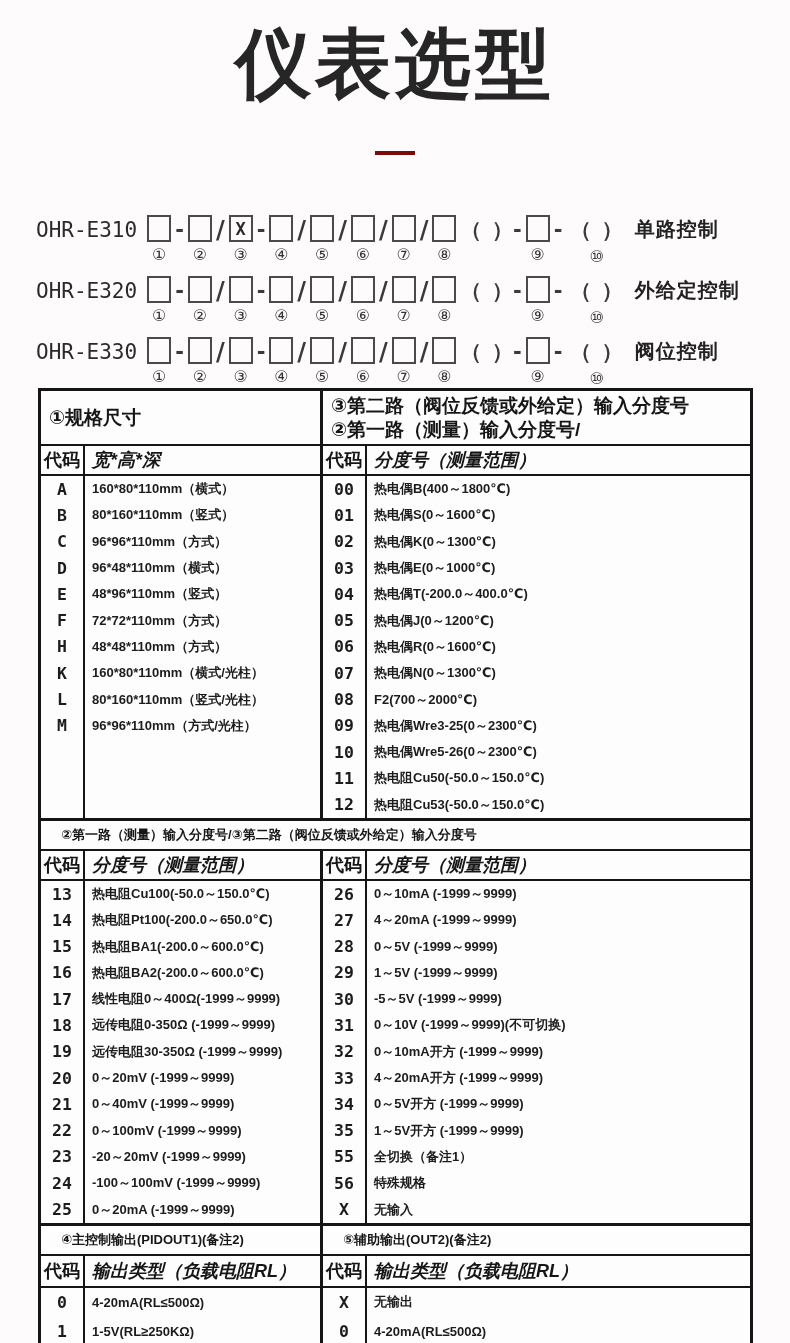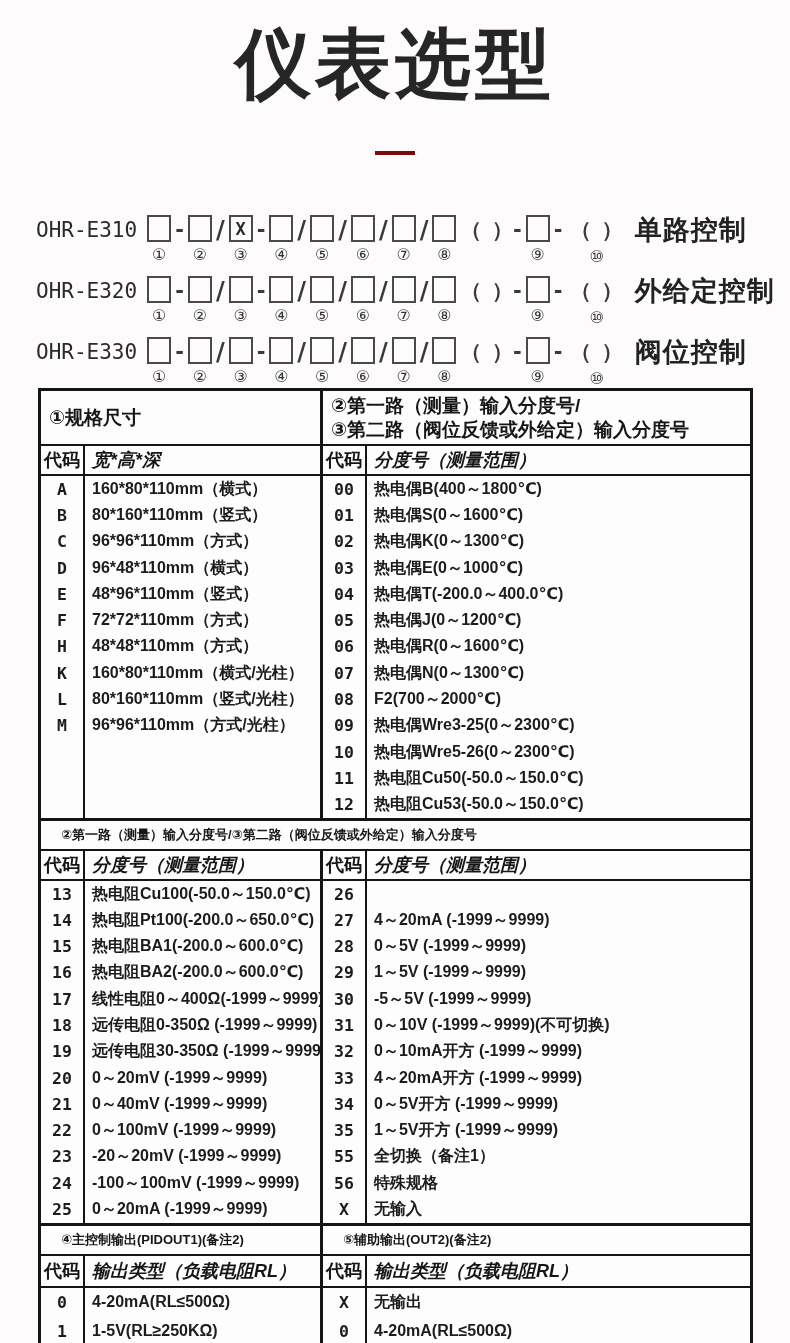--- a/index.html
+++ b/index.html
@@ -48,21 +48,21 @@
     padding:0 4px; font-family:"DejaVu Sans","Liberation Sans",sans-serif;
   }
   .m-sep.slash { font-size:24px; font-style:normal; }
   .m-num {
     height:21px; margin-top:2px;
     font-size:16px; color:#333;
     display:flex; align-items:center;
   }
   .m-suffix {
     height:29px; display:flex; align-items:center;
-    font-size:27px; font-weight:700; color:#222;
+    font-size:20px; font-weight:700; color:#222;
     margin-left:8px; letter-spacing:1px;
   }
   
   .seltable {
     position:absolute; left:38px; top:388px;
     width:715px;
     background:#fefdfd;
     border:3px solid #151515;
   }
   .sec { display:flex; }
@@ -102,21 +102,21 @@
   .trow-s3  { height:29px; }
   .trow .c-code {
     width:44px; border-right:2px solid #151515;
     display:flex; align-items:center; justify-content:center;
     font-weight:700; font-size:16.5px;
     font-family:"DejaVu Sans Mono","Liberation Mono",monospace;
   }
   .trow .c-desc {
     flex:1; display:flex; align-items:center;
     padding-left:7px;
-    font-weight:700; font-size:16px;
+    font-weight:700; font-size:13px;
     white-space:nowrap; overflow:hidden;
   }
   .trow.filler { flex:1; }
 </style>
 </head>
 <body>
 
 <div class="title">仪表选型</div>
 <div class="title-underline"></div>
 
@@ -416,22 +416,22 @@
             <div class="c-desc">96*96*110mm（方式/光柱）</div>
           </div>
           <div class="trow filler">
             <div class="c-code"></div>
             <div class="c-desc"></div>
           </div>
         </div>
     </div>
     <div class="half half-right">
       <div class="sec-h">
+        <span class="hline">③第二路（阀位反馈或外给定）输入分度号</span>
         <span class="hline">②第一路（测量）输入分度号/</span>
-        <span class="hline">③第二路（阀位反馈或外给定）输入分度号</span>
       </div>
       <div class="subrow">
         <div class="sc-code">代码</div>
         <div class="sc-desc">分度号（测量范围）</div>
       </div>
       <div class="rows" id="rows-s1-right">
           <div class="trow trow-s12">
             <div class="c-code">00</div>
             <div class="c-desc">热电偶B(400～1800℃)</div>
           </div>
@@ -551,20 +551,21 @@
           </div>
       </div>
       <div class="half half-right">
         <div class="subrow">
           <div class="sc-code">代码</div>
           <div class="sc-desc">分度号（测量范围）</div>
         </div>
         <div class="rows" id="rows-s2-right">
             <div class="trow trow-s12">
               <div class="c-code">26</div>
+              <div class="c-desc">0～10mA (-1999～9999)</div>
             </div>
             <div class="trow trow-s12">
               <div class="c-code">27</div>
               <div class="c-desc">4～20mA (-1999～9999)</div>
             </div>
             <div class="trow trow-s12">
               <div class="c-code">28</div>
               <div class="c-desc">0～5V (-1999～9999)</div>
             </div>
             <div class="trow trow-s12">

